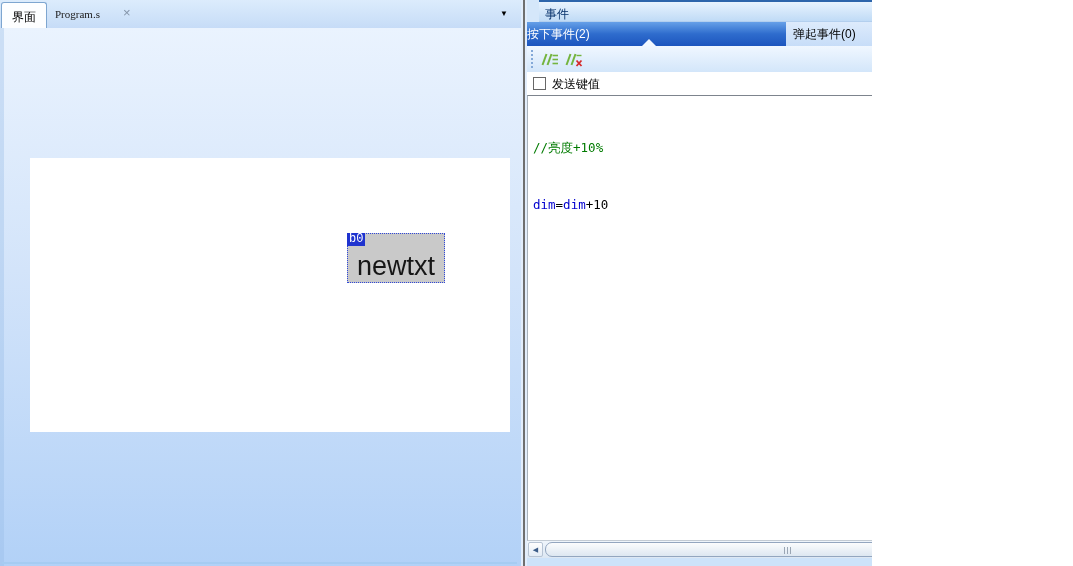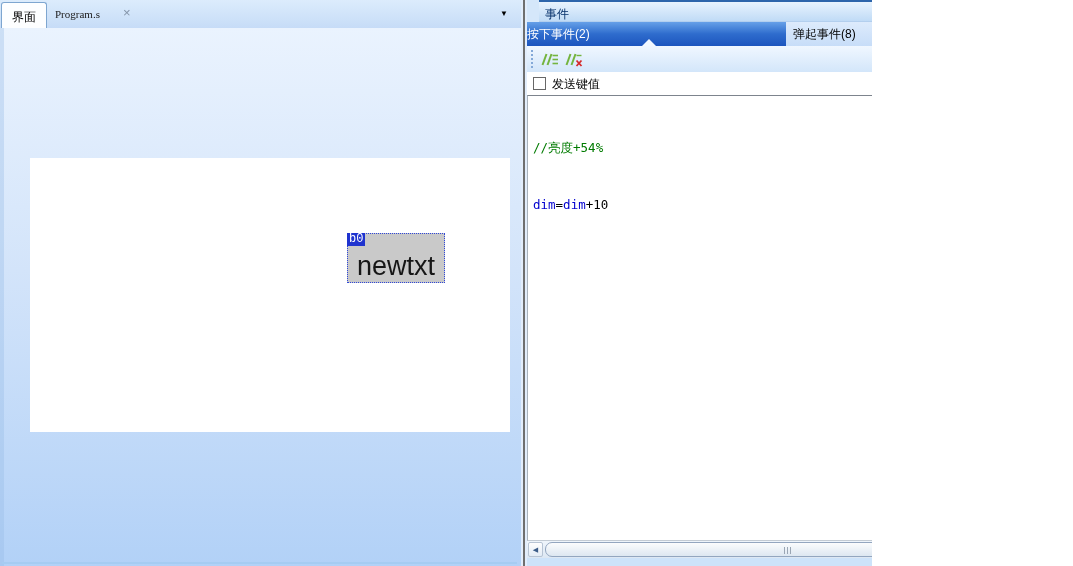--- a/index.html
+++ b/index.html
@@ -141,21 +141,21 @@
           <rect x="3" y="1.2" width="4" height="5" fill="none" stroke="#23456f" stroke-width="1.3"></rect>
           <line x1="1.5" y1="7.2" x2="8.5" y2="7.2" stroke="#23456f" stroke-width="1.3"></line>
           <line x1="5" y1="7.2" x2="5" y2="12" stroke="#23456f" stroke-width="1.3"></line>
         </svg>
       </div>
     </div>
 
     <div class="rp-tabrow">
       <div class="rp-tab-selected">按下事件(2)</div>
       <div class="rp-tab-notch"></div>
-      <div class="rp-tab-release">弹起事件(8)</div>
+      <div class="rp-tab-release">弹起事件(0)</div>
       <div class="rp-tabrow-dropdown">▼</div>
     </div>
 
     <div class="rp-toolbar">
       <div class="rp-grip"></div>
       <div class="tb-btn comment">
         <svg width="20" height="15" viewBox="0 0 20 15">
           <line x1="3.5" y1="13" x2="7.5" y2="2" stroke="#74b43e" stroke-width="2"></line>
           <line x1="8.5" y1="13" x2="12.5" y2="2" stroke="#74b43e" stroke-width="2"></line>
           <line x1="13.5" y1="3.5" x2="19" y2="3.5" stroke="#74b43e" stroke-width="1.6"></line>
@@ -173,21 +173,21 @@
         </svg>
       </div>
     </div>
 
     <div class="rp-checkrow">
       <input type="checkbox" class="rp-checkbox" style="">
       <div class="rp-checklabel">发送键值</div>
     </div>
 
     <div class="rp-editor">
-      <div><span class="tok-comment">//亮度+54%</span></div>
+      <div><span class="tok-comment">//亮度+10%</span></div>
       <div><span class="tok-id">dim</span><span class="tok-plain">=</span><span class="tok-id">dim</span><span class="tok-plain">+10</span></div>
     </div>
 
     <div class="rp-vscroll">
       <div class="sb-btn sb-up">▲</div>
       <div class="v-thumb">
         <div class="v-grip"></div>
       </div>
     </div>
 

